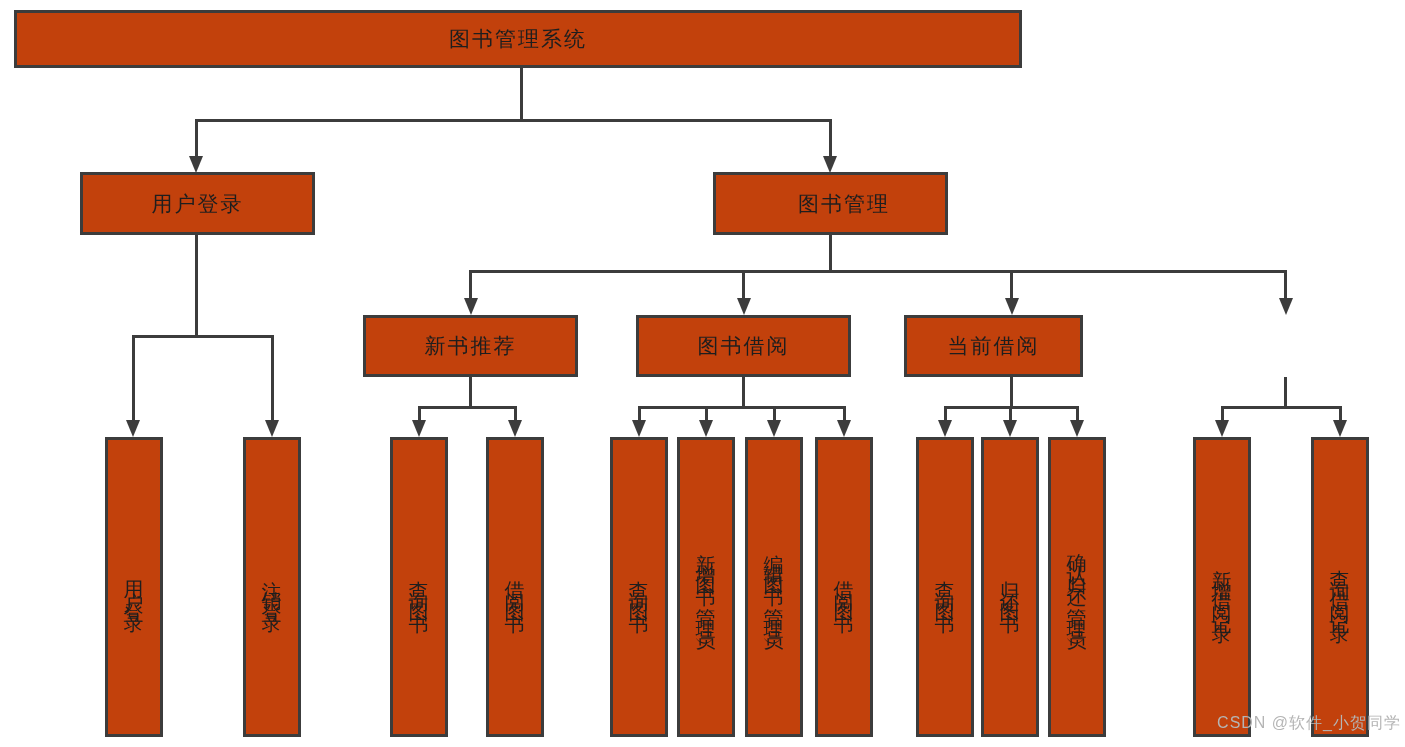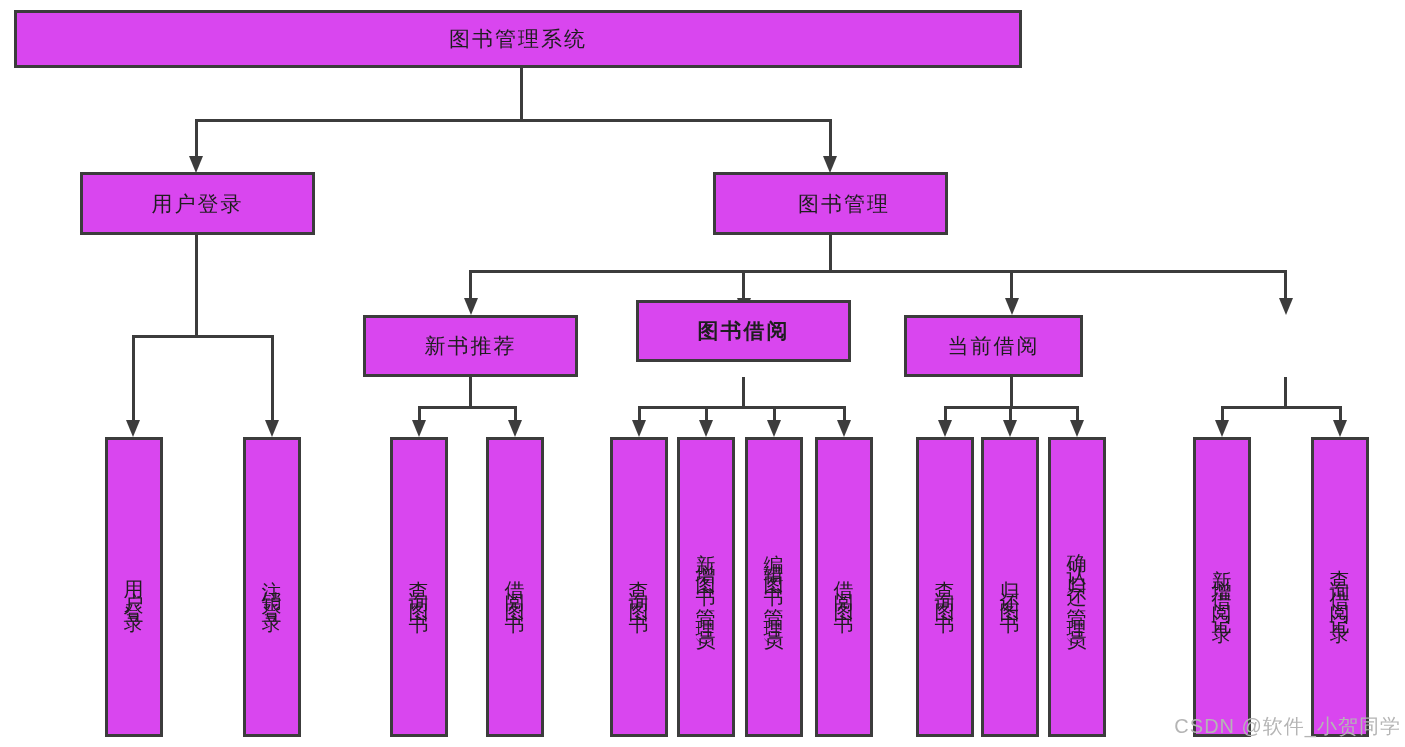--- a/index.html
+++ b/index.html
@@ -17,21 +17,21 @@
     position:relative;
     width:1405px;
     height:747px;
     background:var(--background);
     overflow:hidden;
   }
   .box{
     position:absolute;
     box-sizing:border-box;
     border:3px solid var(--line);
-    background:#d946ef;
+    background:#c2410c;
     display:flex;
     align-items:center;
     justify-content:center;
     color:var(--text);
     font-size:21px;
     letter-spacing:2px;
     z-index:2;
   }
   .vbox{
     writing-mode:vertical-rl;
@@ -56,21 +56,21 @@
     width:0;height:0;
     border-left:7px solid transparent;
     border-right:7px solid transparent;
     border-top:17px solid var(--line);
     z-index:1;
   }
   .watermark{
     position:absolute;
     right:4px;
     top:713px;
-    font-size:20px;
+    font-size:16px;
     letter-spacing:1px;
     color:var(--watermark);
     z-index:5;
     white-space:nowrap;
   }
 </style>
 </head>
 <body>
 
 <div class="canvas">
@@ -107,21 +107,21 @@
   <div class="vline" style="left:742px;top:270px;height:30px;"></div>
   <div class="arrow" style="left:737px;top:298px;"></div>
   <div class="vline" style="left:1010px;top:270px;height:30px;"></div>
   <div class="arrow" style="left:1005px;top:298px;"></div>
   <div class="vline" style="left:1284px;top:270px;height:30px;"></div>
   <div class="arrow" style="left:1279px;top:298px;"></div>
 
   <div class="box" style="left:363px;top:315px;width:215px;height:62px;">
     <span>新书推荐</span>
   </div>
-  <div class="box" style="left:636px;top:300px;width:215px;height:62px;font-weight:bold;">
+  <div class="box" style="left:636px;top:315px;width:215px;height:62px;">
     <span>图书借阅</span>
   </div>
   <div class="box" style="left:904px;top:315px;width:179px;height:62px;">
     <span>当前借阅</span>
   </div>
 
   <div class="vline" style="left:469px;top:377px;height:31px;"></div>
   <div class="hline" style="left:418px;top:406px;width:99px;"></div>
   <div class="vline" style="left:418px;top:406px;height:16px;"></div>
   <div class="arrow" style="left:412px;top:420px;"></div>

